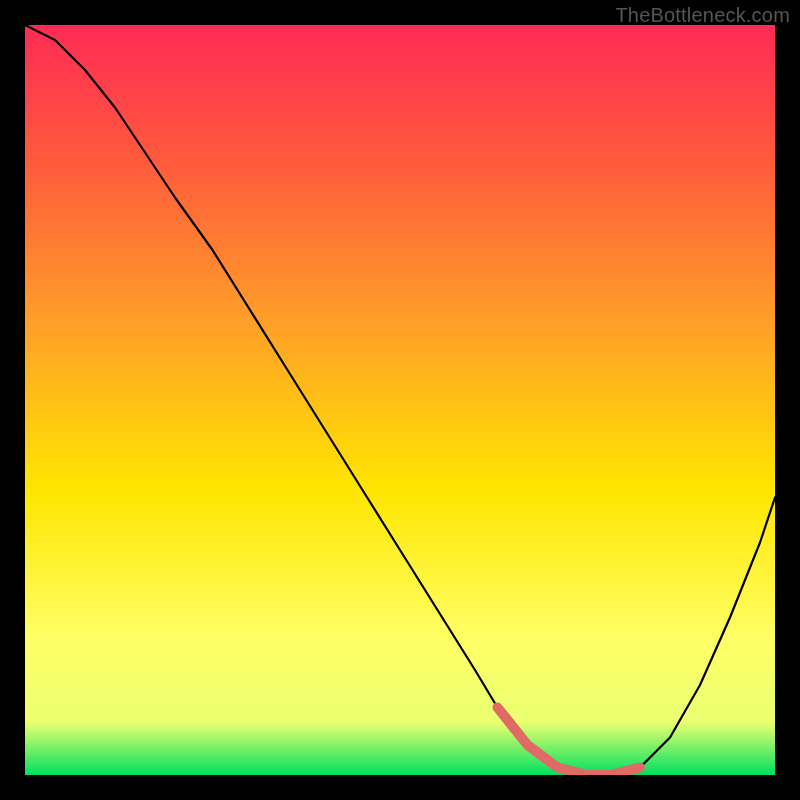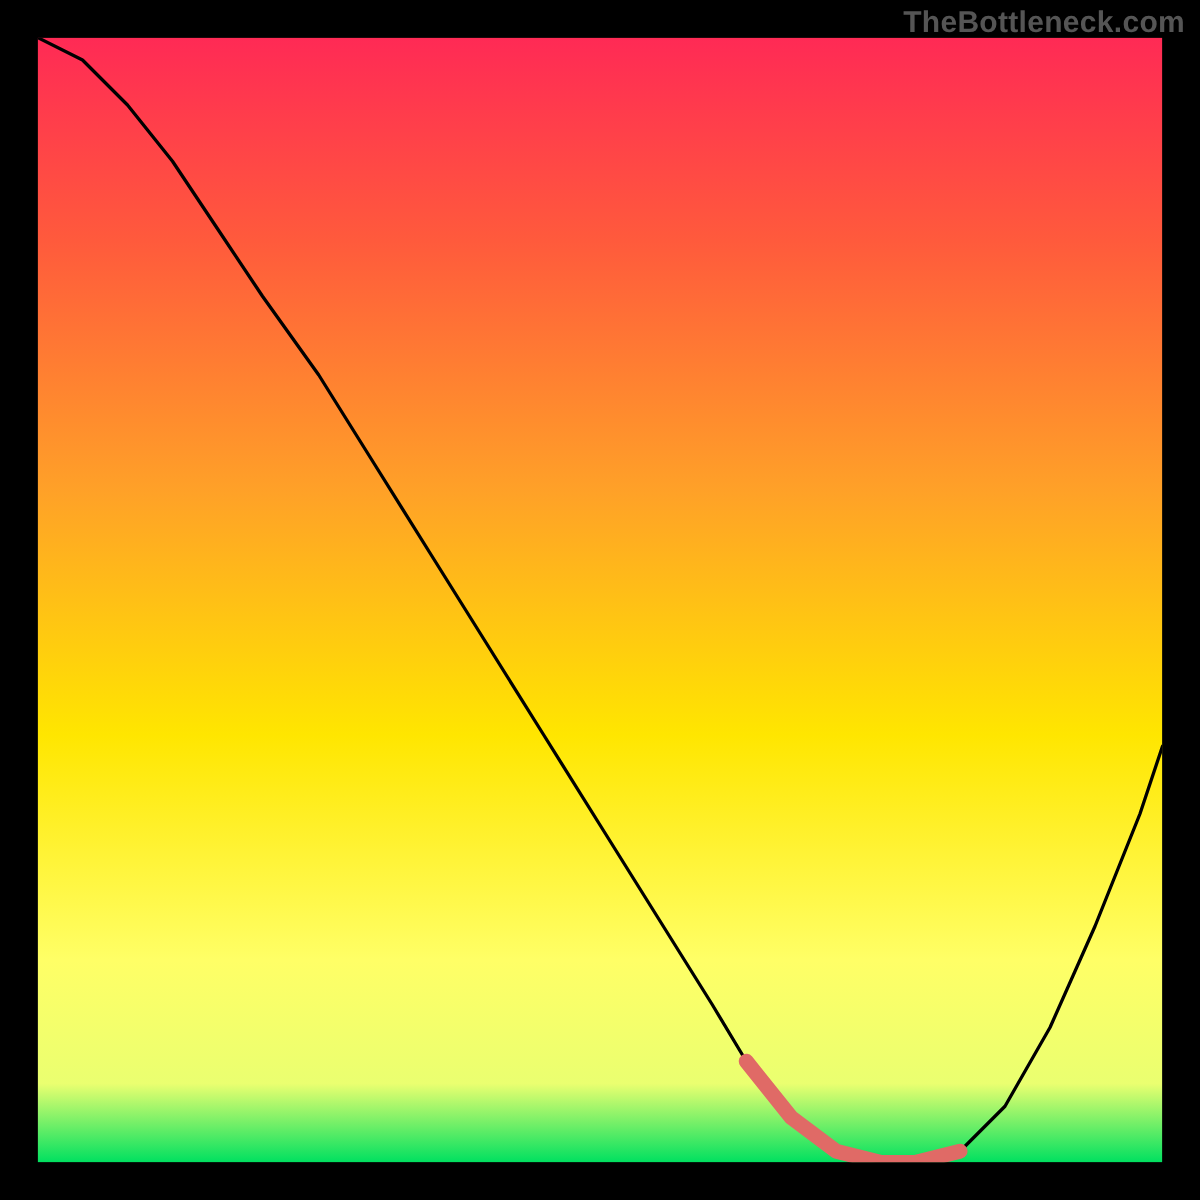--- a/index.html
+++ b/index.html
@@ -11,21 +11,21 @@
     font-family: Arial, Helvetica, sans-serif;
     position: relative;
     overflow: hidden;
   }
   .watermark {
     position: absolute;
     top: 4px;
     right: 10px;
     color: #555;
     font-size: 20px;
-    font-weight: 700;
+    font-weight: 400;
     z-index: 10;
     letter-spacing: 0.2px;
   }
   .plot-area {
     position: absolute;
     left: 25px;
     top: 25px;
     width: 750px;
     height: 750px;
     overflow: hidden;

